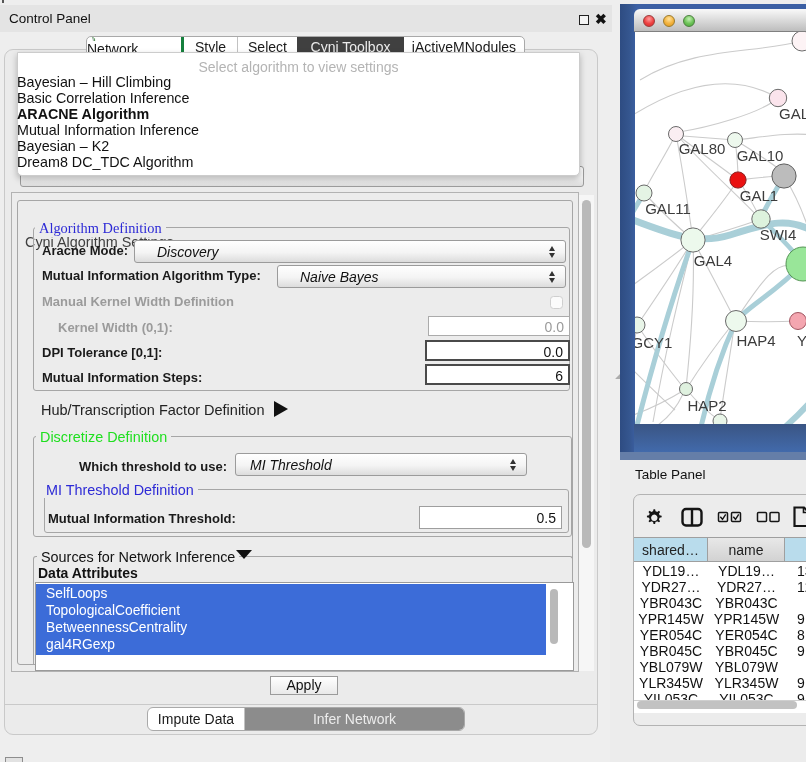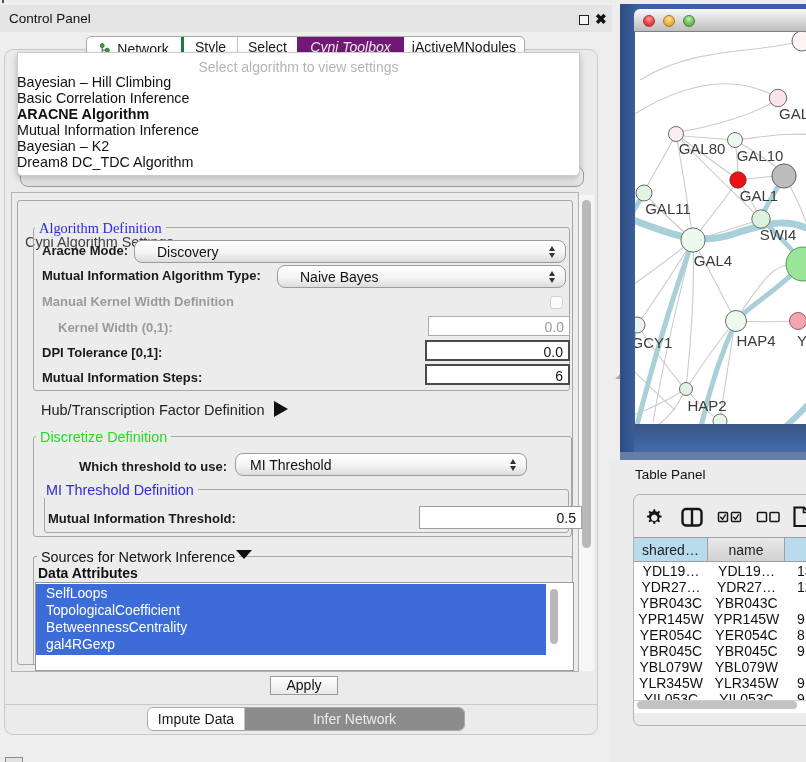--- a/index.html
+++ b/index.html
@@ -1,23 +1,23 @@
 <!DOCTYPE html>
 <html><head>
 <meta charset="utf-8">
 <style>
   html,body{margin:0;padding:0;}
   body{width:806px;height:762px;position:relative;overflow:hidden;
        font-family:"Liberation Sans",sans-serif;background:#eeeeee;}
   .abs{position:absolute;}
   .bold{font-weight:bold;}
   
-  .combo{position:absolute;border:1px solid #9b9b9b;border-radius:8px;
+  .combo{position:absolute;border:1px solid #9b9b9b;border-radius:3px;
          background:linear-gradient(180deg,#ffffff 0%,#f4f4f4 55%,#dcdcdc 100%);
-         box-sizing:border-box;}
+         box-sizing:border-box;font-style:italic;}
   .combo .ct{position:absolute;left:22px;top:50%;transform:translateY(-50%);
          font-size:14px;color:#111;white-space:nowrap;}
   .combo .arr{position:absolute;right:8px;top:50%;transform:translateY(-50%);width:9px;height:14px;}
   .arr .up{position:absolute;left:1px;top:1px;width:0;height:0;
       border-left:3.5px solid transparent;border-right:3.5px solid transparent;border-bottom:5px solid #333;}
   .arr .dn{position:absolute;left:1px;bottom:1px;width:0;height:0;
       border-left:3.5px solid transparent;border-right:3.5px solid transparent;border-top:5px solid #333;}
   
   .group{position:absolute;border:1px solid #a6a6a6;border-radius:3px;box-sizing:border-box;}
   .gtitle{position:absolute;background:#ececec;padding:0 4px;font-size:14.4px;white-space:nowrap;}
@@ -35,34 +35,34 @@
 <div class="abs" style="left:9px;top:11px;font-size:13.5px;color:#111;">Control Panel</div>
 <div class="abs" style="left:579px;top:14.5px;width:8px;height:8px;border:1.5px solid #222;background:#f4f4f4;"></div>
 <div class="abs" style="left:595px;top:11px;font-size:14px;font-weight:bold;color:#111;">✖</div>
 
 <div class="abs" style="left:4px;top:49px;width:594px;height:686px;background:#ebebeb;
      border:1px solid #c9c9c9;border-radius:9px;box-sizing:border-box;"></div>
 
 <div class="abs" style="left:86px;top:36px;width:439px;height:22px;background:#fff;
      border:1px solid #a9a9a9;border-radius:5px;box-sizing:border-box;display:flex;
      font-size:14px;color:#1a1a1a;">
-  <div style="width:94px;display:flex;align-items:flex-end;justify-content:center;border-right:3px solid #15803d;">
+  <div style="width:94px;display:flex;align-items:flex-start;justify-content:center;border-right:3px solid #15803d;flex-direction:column;">
     <svg width="14" height="14" viewBox="0 0 14 14" style="margin-right:4px;">
       <line x1="3.2" y1="2.6" x2="3.2" y2="11.8" stroke="#5a6675" stroke-width="1.1"></line>
       <line x1="3.2" y1="7.2" x2="8.3" y2="7.2" stroke="#5a6675" stroke-width="1.1"></line>
       <line x1="3.2" y1="11.8" x2="8.3" y2="11.8" stroke="#5a6675" stroke-width="1.1"></line>
       <circle cx="3.2" cy="2.6" r="2" fill="#44a244" stroke="#266426" stroke-width="0.8"></circle>
       <circle cx="8.3" cy="7.2" r="2" fill="#44a244" stroke="#266426" stroke-width="0.8"></circle>
       <circle cx="8.3" cy="11.8" r="2" fill="#44a244" stroke="#266426" stroke-width="0.8"></circle>
     </svg>
     <span>Network</span>
     </div>
   <div style="width:53px;display:flex;align-items:center;justify-content:center;border-right:1px solid #c2c2c2;">Style</div>
   <div style="width:59px;display:flex;align-items:center;justify-content:center;">Select</div>
-  <div style="width:107px;display:flex;align-items:center;justify-content:center;background:#701a75;color:#ececec;font-style:italic;">Cyni Toolbox</div>
+  <div style="width:107px;display:flex;align-items:center;justify-content:center;background:#404040;color:#ececec;">Cyni Toolbox</div>
   <div style="flex:1;display:flex;align-items:center;justify-content:center;">jActiveMNodules</div>
 </div>
 
 <div class="combo" style="left:20px;top:166px;width:564px;height:21px;"></div>
 
 <div class="abs" style="left:11px;top:191.5px;width:568px;height:480px;border:1px solid #b2b2b2;
      background:#ececec;box-sizing:border-box;"></div>
 <div class="abs" style="left:579px;top:195px;width:15px;height:476px;background:#f6f6f6;"></div>
 <div class="abs" style="left:582px;top:200px;width:9px;height:348px;background:#b9b9b9;border-radius:5px;"></div>
 
@@ -113,21 +113,21 @@
   <span class="ct" style="left:14px;">MI Threshold</span>
     <span class="arr">
       <span class="up"></span>
       <span class="dn"></span>
     </span>
   </div>
 
 <div class="group" style="left:44px;top:489px;width:525px;height:44px;"></div>
 <div class="gtitle" style="left:42px;top:482px;color:#2d2ad6;">MI Threshold Definition</div>
 <div class="lbl" style="left:48px;top:511px;">Mutual Information Threshold:</div>
-<div class="field" style="left:419px;top:506px;width:163px;height:23px;border:1.5px solid #9e9e9e;color:#111;line-height:22px;">0.5</div>
+<div class="field" style="left:419px;top:506px;width:143px;height:23px;border:1.5px solid #9e9e9e;color:#111;line-height:22px;">0.5</div>
 
 <div class="group" style="left:33px;top:556px;width:540px;height:108px;border-bottom:none;border-bottom-left-radius:0;border-bottom-right-radius:0;"></div>
 <div class="gtitle" style="left:37px;top:549px;color:#111;">Sources for Network Inference</div>
 <div class="abs" style="left:236px;top:550px;width:0;height:0;border-left:8.5px solid transparent;border-right:8.5px solid transparent;border-top:9px solid #111;"></div>
 <div class="abs" style="left:38px;top:565px;font-size:14px;font-weight:bold;color:#111;">Data Attributes</div>
 
 <div class="abs" style="left:35px;top:582px;width:539px;height:89px;background:#fff;border:1px solid #9a9a9a;box-sizing:border-box;"></div>
 <div class="abs" style="left:36px;top:584px;width:510px;height:70.5px;background:#3c6cd8;"></div>
 <div class="abs" style="left:46px;top:585px;font-size:13.8px;color:#fff;line-height:17px;">
 SelfLoops<br>TopologicalCoefficient<br>BetweennessCentrality<br>gal4RGexp</div>

